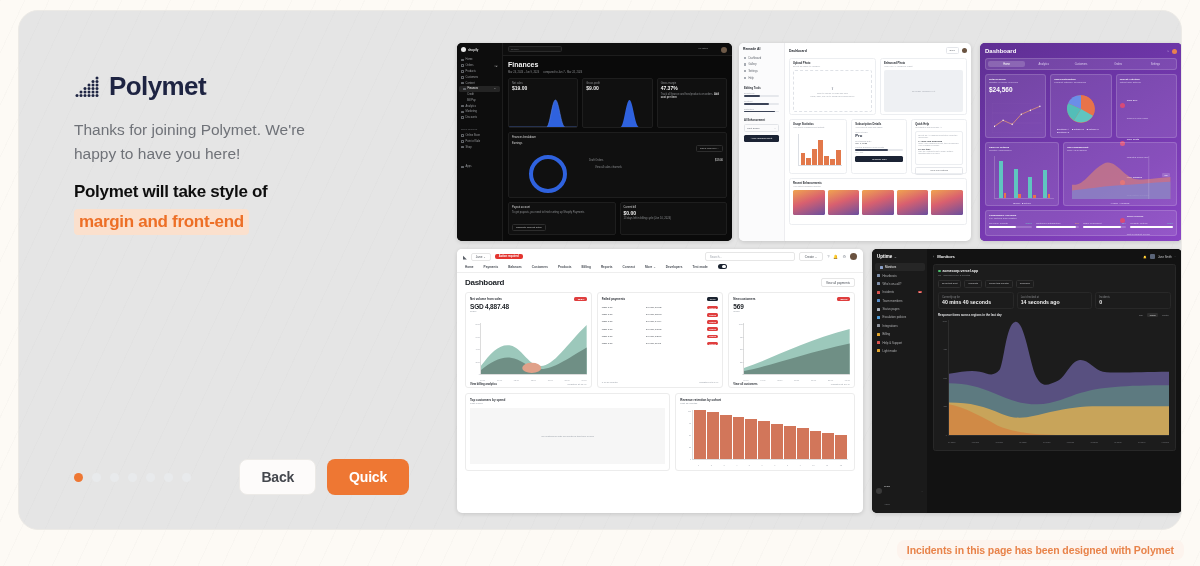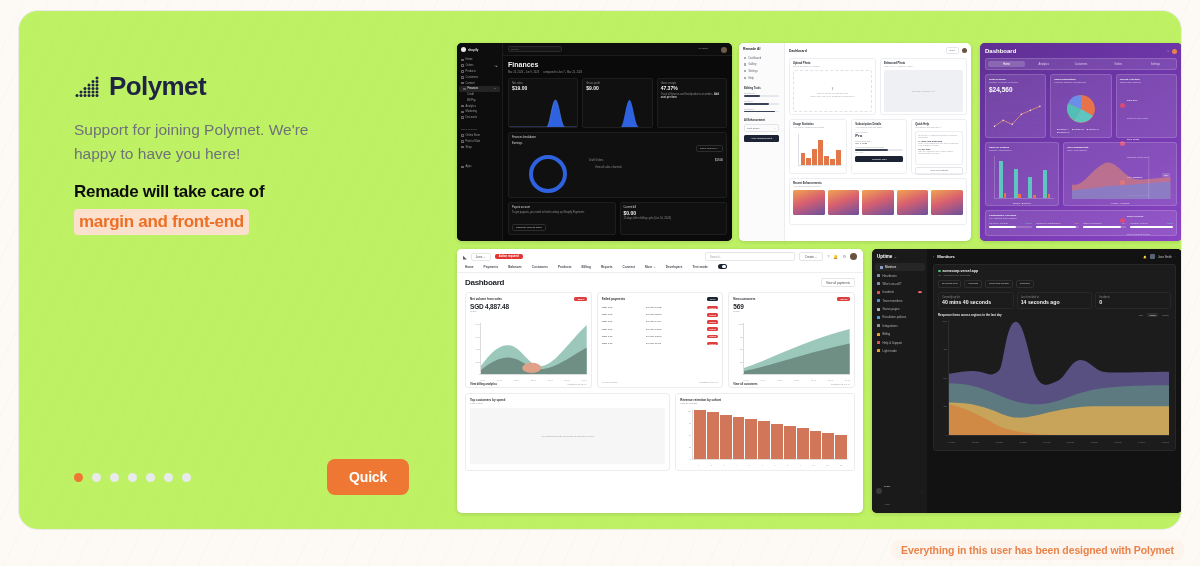--- a/index.html
+++ b/index.html
@@ -11,21 +11,21 @@
         rgba(0,0,0,0.016) 0px, rgba(0,0,0,0.016) 1px,
         rgba(0,0,0,0) 1px, rgba(0,0,0,0) 22px);
     position: relative;
   }
 
   
   .card {
     position: absolute;
     left: 18px; top: 10px;
     width: 1164px; height: 520px;
-    background: #bef264;
+    background: #e5e5e5;
     border: 1px solid #eceae6;
     border-radius: 20px;
     overflow: hidden;
   }
   .card-stripes {
     position: absolute; inset: 0;
     background-image: repeating-linear-gradient(115deg,
         rgba(0,0,0,0.013) 0px, rgba(0,0,0,0.013) 1px,
         rgba(0,0,0,0) 1px, rgba(0,0,0,0) 22px);
     pointer-events: none;
@@ -182,38 +182,39 @@
             <circle cx="7" cy="20.5" r="1.5"></circle>
             <circle cx="11" cy="20.5" r="1.5"></circle>
             <circle cx="15" cy="20.5" r="1.5"></circle>
             <circle cx="19" cy="20.5" r="1.5"></circle>
             <circle cx="23" cy="20.5" r="1.5"></circle>
         </g>
       </svg>
       <span class="logo-text">Polymet</span>
     </div>
 
-    <p class="subtitle">Support for joining Polymet. We're happy to have you here!</p>
+    <p class="subtitle">Thanks for joining Polymet. We're happy to have you here!</p>
     <div class="promise">
-      <span>Remade will take care of</span><br>
+      <span>Polymet will take style of</span><br>
       <span class="hl">margin and front-end</span>
     </div>
   </div>
 
   <div class="controls">
     <div class="dots">
       <span class="dot active"></span>
       <span class="dot"></span>
       <span class="dot"></span>
       <span class="dot"></span>
       <span class="dot"></span>
       <span class="dot"></span>
       <span class="dot"></span>
     </div>
     <div class="btns">
+      <button class="btn btn-back">Back</button>
       <button class="btn btn-next">Quick</button>
     </div>
   </div>
 
   <div class="collage">
 
     <div class="shot s1">
       <div class="s1-side">
         <div style="display:flex;align-items:center;gap:2px;padding:4px 4px 5px 4px;">
           <div style="width:5px;height:5px;border-radius:50%;background:#e8e8e8;"></div>
@@ -978,13 +979,13 @@
                 <span>07:18pm</span>
             </div>
           </div>
         </div>
       </div>
     </div>
 
   </div>
 </div>
 
-<div class="footnote">Everything in this user has been designed with Polymet</div>
+<div class="footnote">Incidents in this page has been designed with Polymet</div>
 
 </body></html>

